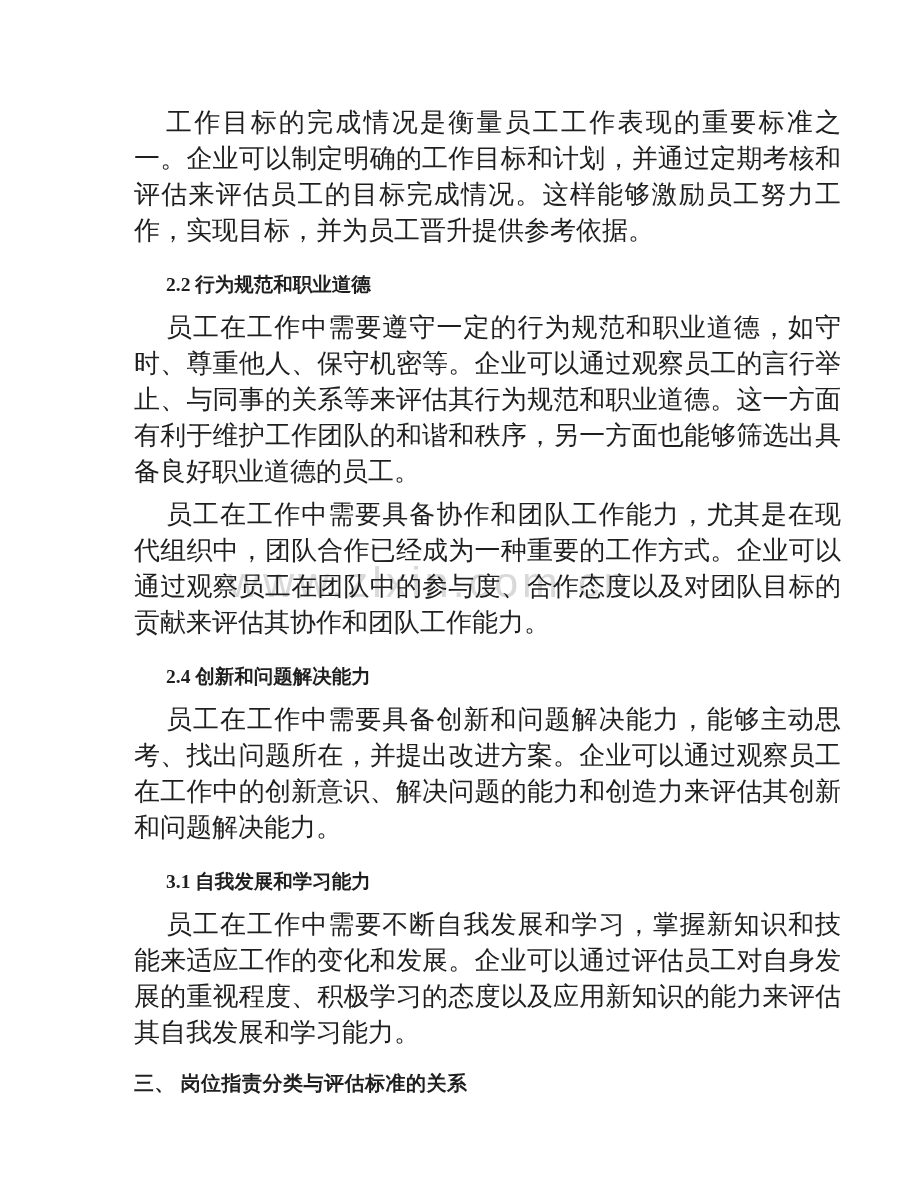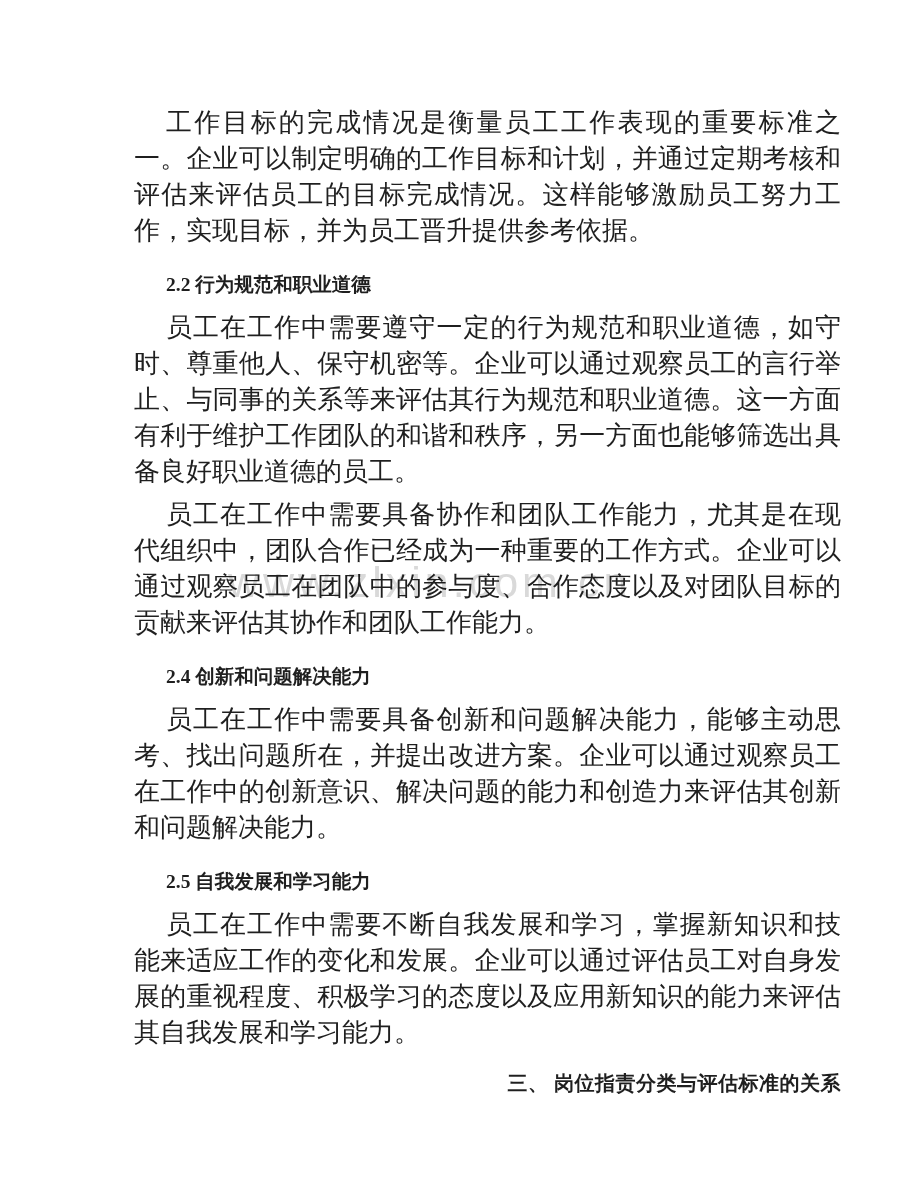--- a/index.html
+++ b/index.html
@@ -56,21 +56,20 @@
     text-indent: 32px;
   }
   .chapter-heading {
     margin: 14px 0 0 0;
     font-family: Liberation Serif, serif;
     font-size: 20px;
     line-height: 36px;
     font-weight: 700;
     text-indent: 0;
     letter-spacing: 0.5px;
-    text-align: right;
   }
 </style>
 </head>
 <body>
 
 <div class="page">
 
   <div class="watermark">www.zlxin.com.cn</div>
 
   <div class="content">
@@ -78,19 +77,19 @@
     <p class="para first">工作目标的完成情况是衡量员工工作表现的重要标准之一。企业可以制定明确的工作目标和计划，并通过定期考核和评估来评估员工的目标完成情况。这样能够激励员工努力工作，实现目标，并为员工晋升提供参考依据。</p>
 
     <h3 class="minor-heading">2.2 行为规范和职业道德</h3>
     <p class="para">员工在工作中需要遵守一定的行为规范和职业道德，如守时、尊重他人、保守机密等。企业可以通过观察员工的言行举止、与同事的关系等来评估其行为规范和职业道德。这一方面有利于维护工作团队的和谐和秩序，另一方面也能够筛选出具备良好职业道德的员工。</p>
 
     <p class="para">员工在工作中需要具备协作和团队工作能力，尤其是在现代组织中，团队合作已经成为一种重要的工作方式。企业可以通过观察员工在团队中的参与度、合作态度以及对团队目标的贡献来评估其协作和团队工作能力。</p>
 
     <h3 class="minor-heading">2.4 创新和问题解决能力</h3>
     <p class="para">员工在工作中需要具备创新和问题解决能力，能够主动思考、找出问题所在，并提出改进方案。企业可以通过观察员工在工作中的创新意识、解决问题的能力和创造力来评估其创新和问题解决能力。</p>
 
-    <h3 class="minor-heading">2.5 自我发展和学习能力</h3>
+    <h3 class="minor-heading">3.1 自我发展和学习能力</h3>
     <p class="para">员工在工作中需要不断自我发展和学习，掌握新知识和技能来适应工作的变化和发展。企业可以通过评估员工对自身发展的重视程度、积极学习的态度以及应用新知识的能力来评估其自我发展和学习能力。</p>
 
     <h2 class="chapter-heading">三、 岗位指责分类与评估标准的关系</h2>
 
   </div>
 </div>
 
 </body></html>

